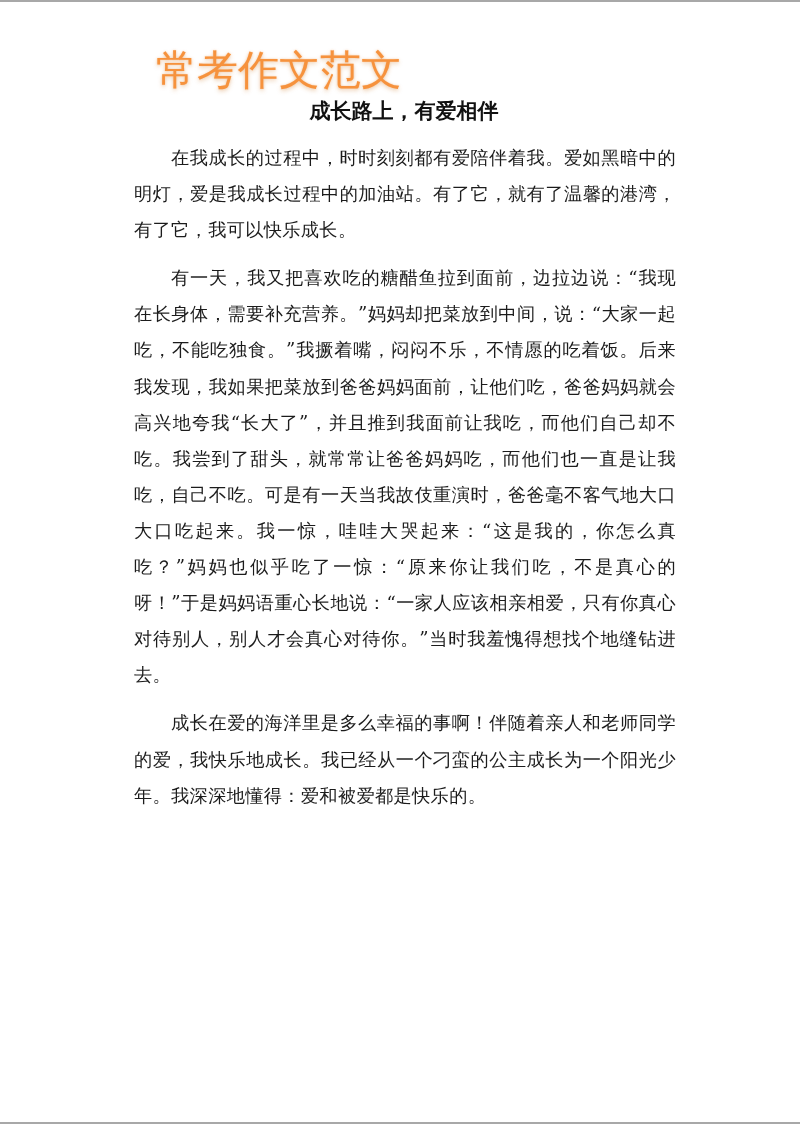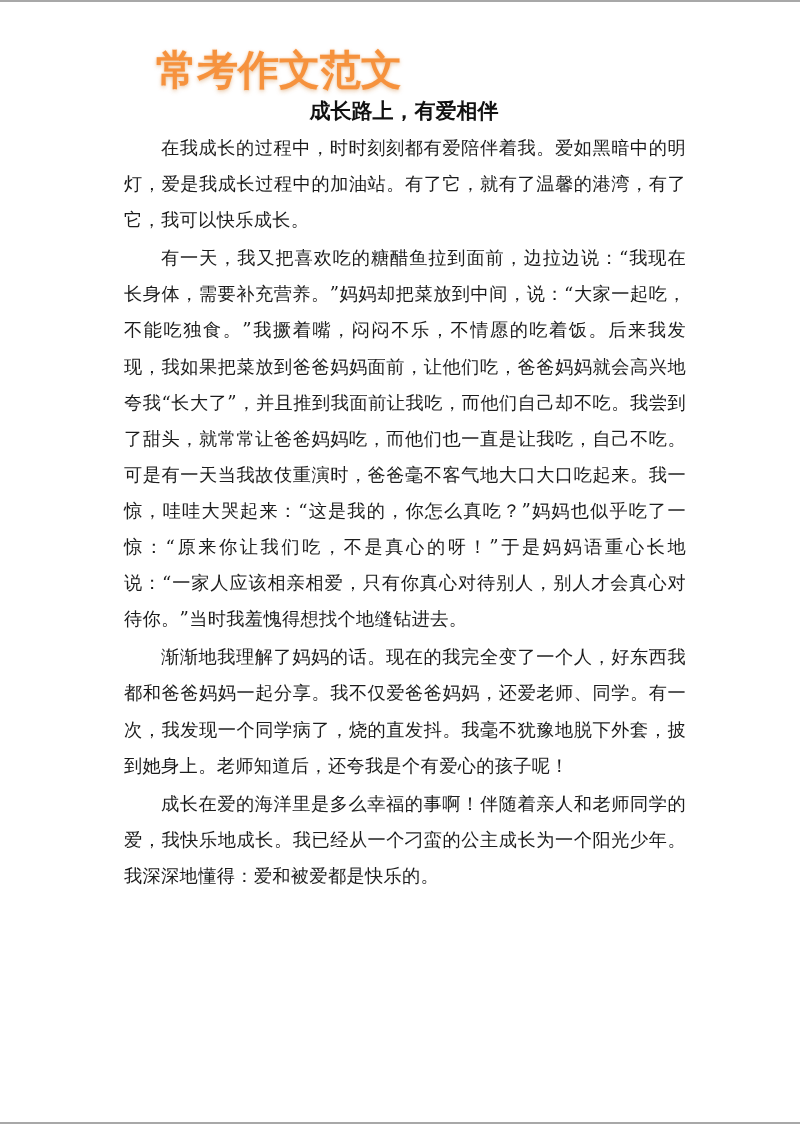--- a/index.html
+++ b/index.html
@@ -23,21 +23,21 @@
       background: #a8a8a8;
     }
     .edge-top { top: 0; }
     .edge-bottom { bottom: 0; }
 
     .banner {
       position: absolute;
       left: 156px;
       top: 44px;
       font-family: "DejaVu Sans", sans-serif;
-      font-weight: bold;
+      font-weight: normal;
       font-size: 41px;
       line-height: 52px;
       letter-spacing: 0px;
       color: #f6923d;
       text-shadow: 0 2px 4px rgba(200, 120, 40, 0.35), 0 0 2px rgba(246,146,61,0.4);
       white-space: nowrap;
     }
     .subtitle {
       position: absolute;
       left: 0;
@@ -51,21 +51,21 @@
       color: #111111;
       white-space: nowrap;
     }
     .essay {
       position: absolute;
       left: 122px;
       top: 128px;
       width: 566px;
     }
     .essay p {
-      margin: 2px;
+      margin: 12px;
       font-family: "DejaVu Serif", "Liberation Serif", serif;
       font-size: 18.2px;
       line-height: 36.1px;
       text-indent: 37px;
       text-align: justify;
       letter-spacing: 0.35px;
       color: #1c1c1c;
     }
   </style>
 </head>
@@ -73,17 +73,16 @@
 
 <div class="edge-top"></div>
 
 <div class="banner">常考作文范文</div>
 
 <div class="subtitle">成长路上，有爱相伴</div>
 
 <div class="essay">
   <p>在我成长的过程中，时时刻刻都有爱陪伴着我。爱如黑暗中的明灯，爱是我成长过程中的加油站。有了它，就有了温馨的港湾，有了它，我可以快乐成长。</p>
   <p>有一天，我又把喜欢吃的糖醋鱼拉到面前，边拉边说：“我现在长身体，需要补充营养。”妈妈却把菜放到中间，说：“大家一起吃，不能吃独食。”我撅着嘴，闷闷不乐，不情愿的吃着饭。后来我发现，我如果把菜放到爸爸妈妈面前，让他们吃，爸爸妈妈就会高兴地夸我“长大了”，并且推到我面前让我吃，而他们自己却不吃。我尝到了甜头，就常常让爸爸妈妈吃，而他们也一直是让我吃，自己不吃。可是有一天当我故伎重演时，爸爸毫不客气地大口大口吃起来。我一惊，哇哇大哭起来：“这是我的，你怎么真吃？”妈妈也似乎吃了一惊：“原来你让我们吃，不是真心的呀！”于是妈妈语重心长地说：“一家人应该相亲相爱，只有你真心对待别人，别人才会真心对待你。”当时我羞愧得想找个地缝钻进去。</p>
-  <p>渐渐地我理解了妈妈的话。现在的我完全变了一个人，好东西我都和爸爸妈妈一起分享。我不仅爱爸爸妈妈，还爱老师、同学。有一次，我发现一个同学病了，烧的直发抖。我毫不犹豫地脱下外套，披到她身上。老师知道后，还夸我是个有爱心的孩子呢！</p>
   <p>成长在爱的海洋里是多么幸福的事啊！伴随着亲人和老师同学的爱，我快乐地成长。我已经从一个刁蛮的公主成长为一个阳光少年。我深深地懂得：爱和被爱都是快乐的。</p>
 </div>
 
 <div class="edge-bottom"></div>
 
 </body></html>

